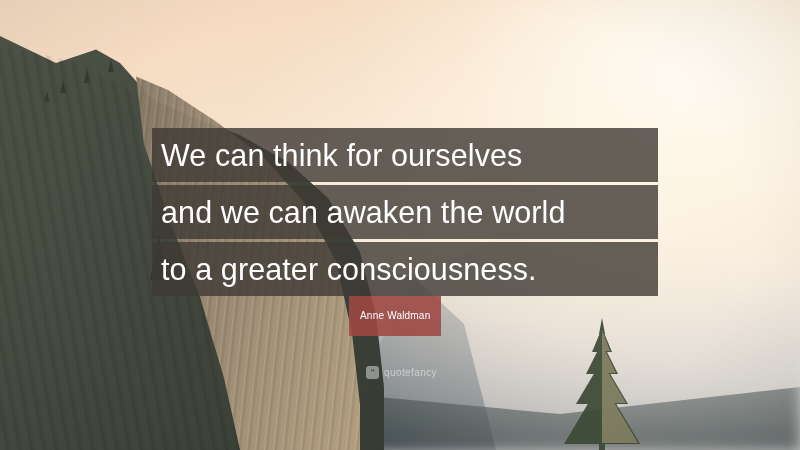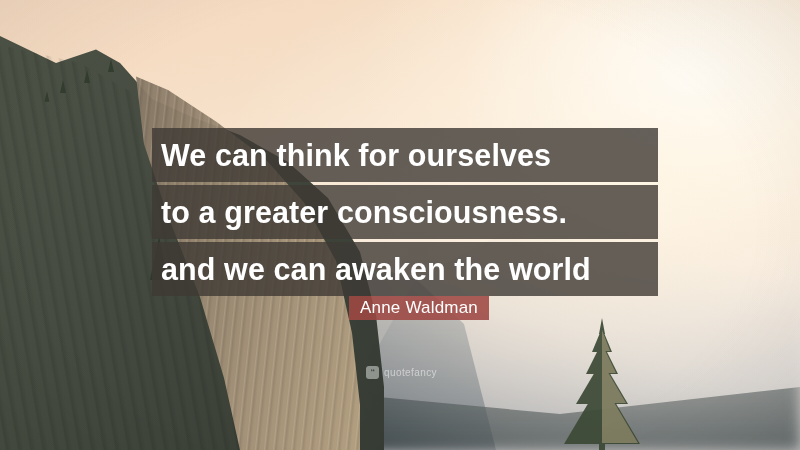--- a/index.html
+++ b/index.html
@@ -174,41 +174,41 @@
     left: 152px;
     top: 128px;
     width: 506px;
   }
   .quote-line {
     background: rgba(62,57,53,0.80);
     color: #ffffff;
     font-size: 30.5px;
     line-height: 54px;
     height: 54px;
-    font-weight: 700;
+    font-weight: 400;
     letter-spacing: 0.1px;
     padding: 0 9px;
     margin-bottom: 3px;
     box-sizing: border-box;
     white-space: nowrap;
     text-align: left;
   }
   .quote-line:last-child { margin-bottom: 0; }
 
   
   #author-badge {
     position: absolute;
     left: 349px;
     top: 296px;
     height: 24px;
     line-height: 24px;
-    padding: 0 11px;
+    padding: 8px 11px;
     background: rgba(158,72,67,0.88);
     color: #ffffff;
-    font-size: 17px;
+    font-size: 10px;
     letter-spacing: 0.2px;
     white-space: nowrap;
   }
 
   
   #watermark {
     position: absolute;
     left: 366px;
     top: 366px;
     display: flex;
@@ -274,22 +274,22 @@
       <polygon points="46,26 60,55 46,55"></polygon>
       <polygon points="46,44 70,85 46,85"></polygon>
       <polygon points="46,64 82,125 46,125"></polygon>
     </g>
   </svg>
 
   <div class="bg-layer" id="grade"></div>
 
   <div id="quote-block">
     <div class="quote-line">We can think for ourselves</div>
+    <div class="quote-line">and we can awaken the world</div>
     <div class="quote-line">to a greater consciousness.</div>
-    <div class="quote-line">and we can awaken the world</div>
   </div>
 
   <div id="author-badge">Anne Waldman</div>
 
   <div id="watermark">
     <span id="watermark-logo">
       <span>“</span>
     </span>
     <span id="watermark-text">quotefancy</span>
   </div>

